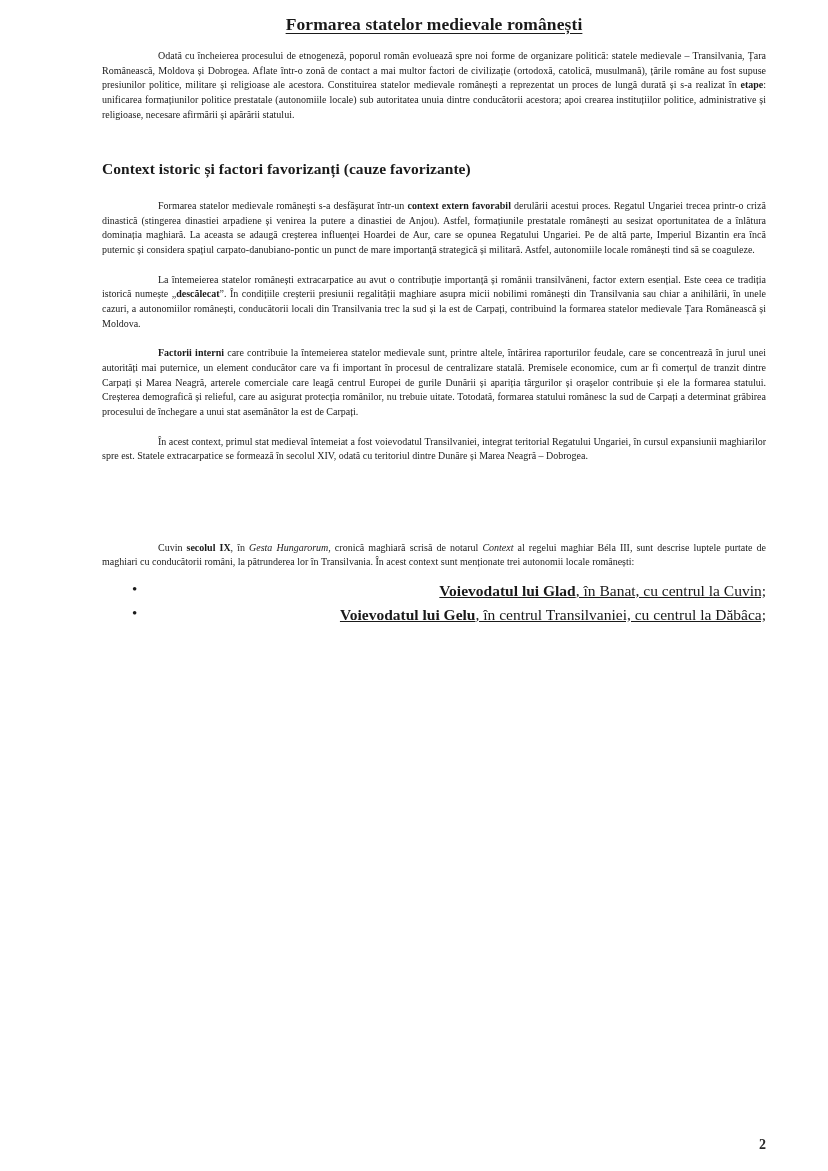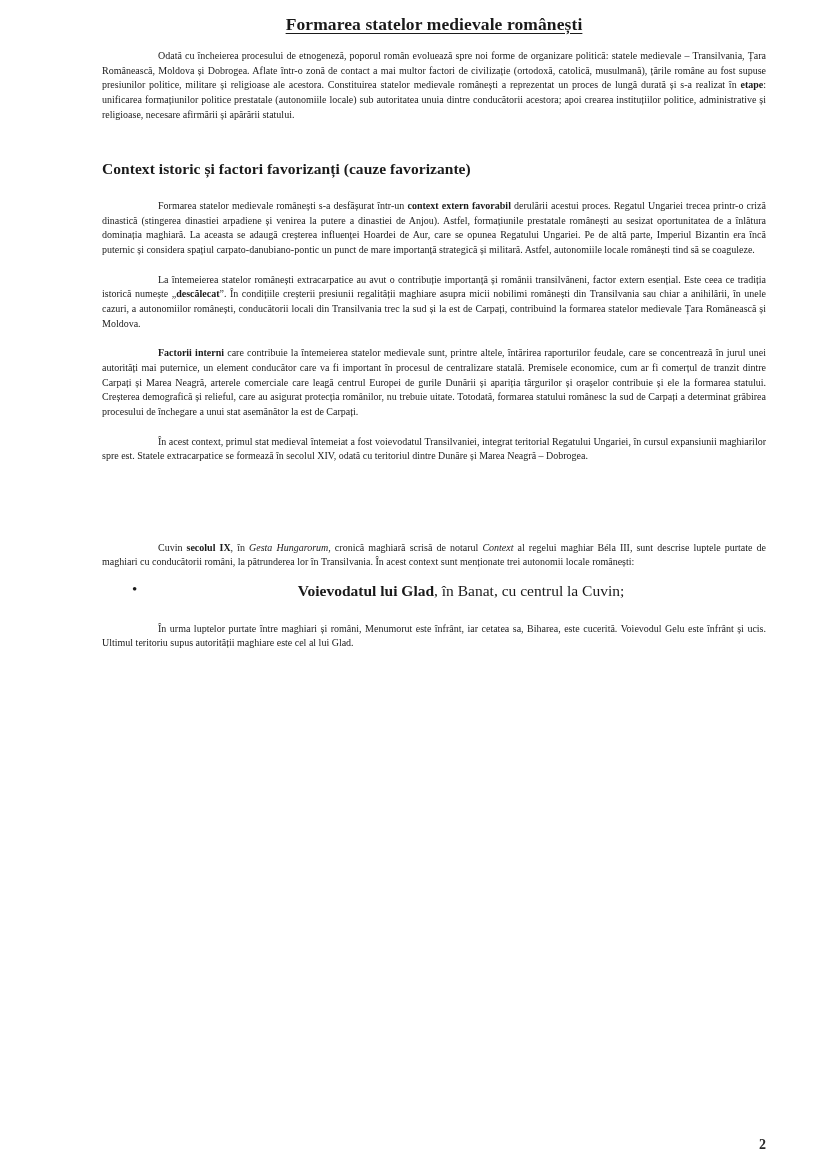--- a/index.html
+++ b/index.html
@@ -62,21 +62,22 @@
     list-style: none;
     margin: 10px 0 6px 0;
     padding: 0;
   }
   ul.bullets li {
     font-size: 15.5px;
     line-height: 1.465;
     margin: 0 0 1px 0;
     padding-left: 54px;
     position: relative;
-    text-align: center;
+    text-align: right;
+    text-decoration: underline;
   }
   ul.bullets li::before {
     content: "\2022";
     position: absolute;
     left: 30px;
     top: -1px;
     font-size: 15px;
   }
   b, .b { font-weight: bold; }
   i, .i { }
@@ -120,23 +121,23 @@
 
   <div class="spacer-xl"></div>
 
 
   <div class="spacer-md"></div>
 
   <p class="para"><span>Cuvin </span><b>secolul IX</b><span>, în </span><i>Gesta Hungarorum</i><span>, cronică maghiară scrisă de notarul </span><i>Context</i><span> al regelui maghiar Béla III, sunt descrise luptele purtate de maghiari cu conducătorii români, la pătrunderea lor în Transilvania. În acest context sunt menționate trei autonomii locale românești:</span></p>
 
   <ul class="bullets">
     <li><b>Voievodatul lui Glad</b><span>, în Banat, cu centrul la Cuvin;</span></li>
+    <li><b>Voievodatul lui Gelu</b><span>, în centrul Transilvaniei, cu centrul la Dăbâca;</span></li>
   </ul>
 
   <div class="spacer-sm"></div>
 
-  <p class="para"><span>În urma luptelor purtate între maghiari și români, Menumorut este înfrânt, iar cetatea sa, Biharea, este cucerită. Voievodul Gelu este înfrânt și ucis. Ultimul teritoriu supus autorității maghiare este cel al lui Glad.</span></p>
 
   <div class="spacer-sm"></div>
 
   <div class="page-number">2</div>
 
 </div>
 
 </body></html>

